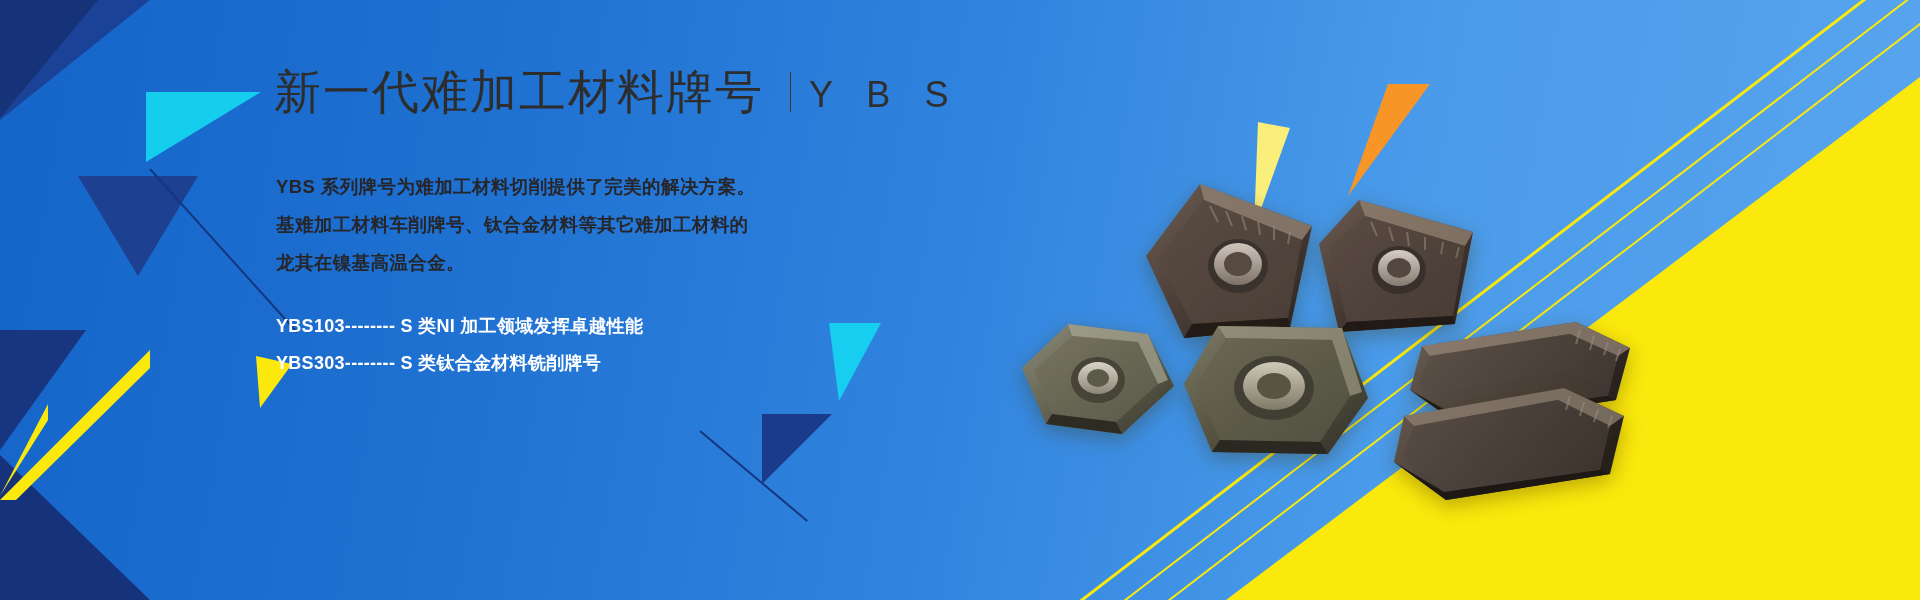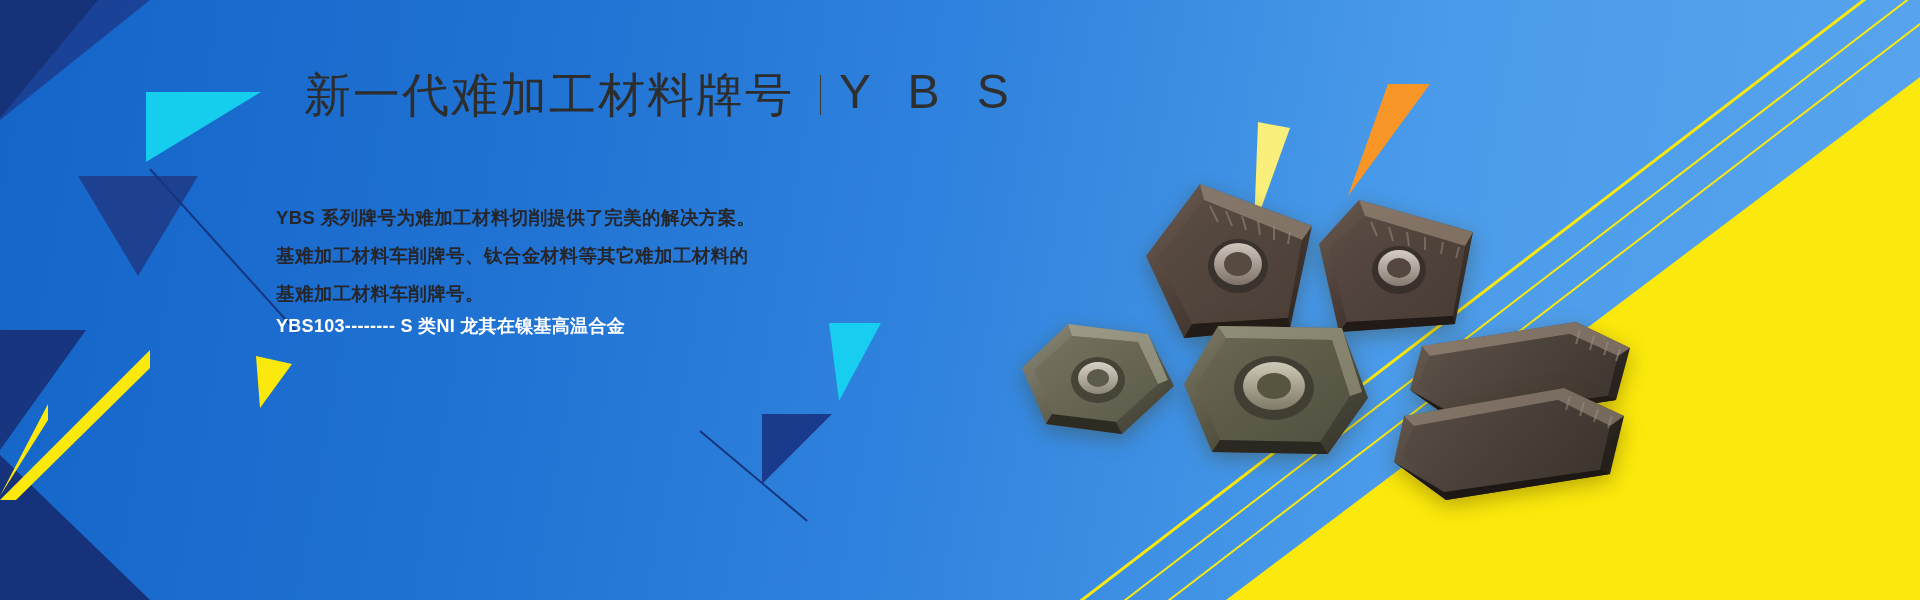--- a/index.html
+++ b/index.html
@@ -139,54 +139,52 @@
     left: 274px; top: 0;
     z-index: 6;
     color: #2b2b2b;
   }
   .headline {
     position: absolute;
     left: 0; top: 68px;
     display: flex;
     align-items: flex-end;
     white-space: nowrap;
-    margin-left: 30px;
   }
   .headline-cn {
     font-size: 47px;
     line-height: 1;
     letter-spacing: 2px;
     color: #2d2d2d;
     font-weight: 400;
   }
   .headline-divider {
     display: inline-block;
     width: 1px;
     height: 40px;
     background: #3a3a3a;
     margin: 0 18px 3px 26px;
   }
   .headline-en {
-    font-size: 48px;
+    font-size: 36px;
     line-height: 1;
     letter-spacing: 12px;
     color: #2f2f2f;
     font-weight: 400;
     padding-bottom: 2px;
   }
 
   .paragraph {
     position: absolute;
     left: 2px; top: 168px;
     font-size: 18.5px;
     line-height: 38px;
     color: #25252a;
     font-weight: 600;
     white-space: nowrap;
-    margin-top: 31px;
   }
   .paragraph div { letter-spacing: .4px; }
 
   .product-list {
     position: absolute;
     left: 2px; top: 308px;
     font-size: 18px;
     line-height: 37px;
     color: #ffffff;
     font-weight: 700;
@@ -375,21 +373,22 @@
 
     <div class="headline">
       <span class="headline-cn">新一代难加工材料牌号</span>
       <span class="headline-divider"></span>
       <span class="headline-en">Y B S</span>
     </div>
 
     <div class="paragraph">
       <div>YBS 系列牌号为难加工材料切削提供了完美的解决方案。</div>
       <div>基难加工材料车削牌号、钛合金材料等其它难加工材料的</div>
-      <div>基难加工材料车削牌号。</div>
+      <div>龙其在镍基高温合金。</div>
     </div>
 
     <div class="product-list">
-      <div>YBS103-------- S 类NI 龙其在镍基高温合金</div>
+      <div>YBS103-------- S 类NI 加工领域发挥卓越性能</div>
+      <div>YBS303-------- S 类钛合金材料铣削牌号</div>
     </div>
 
   </div>
 </div>
 
 </body></html>

